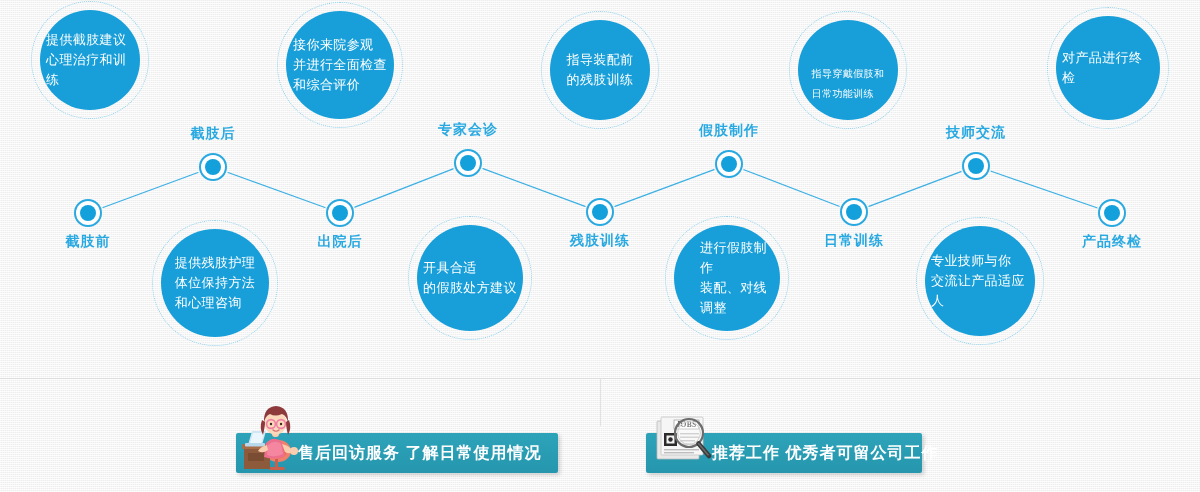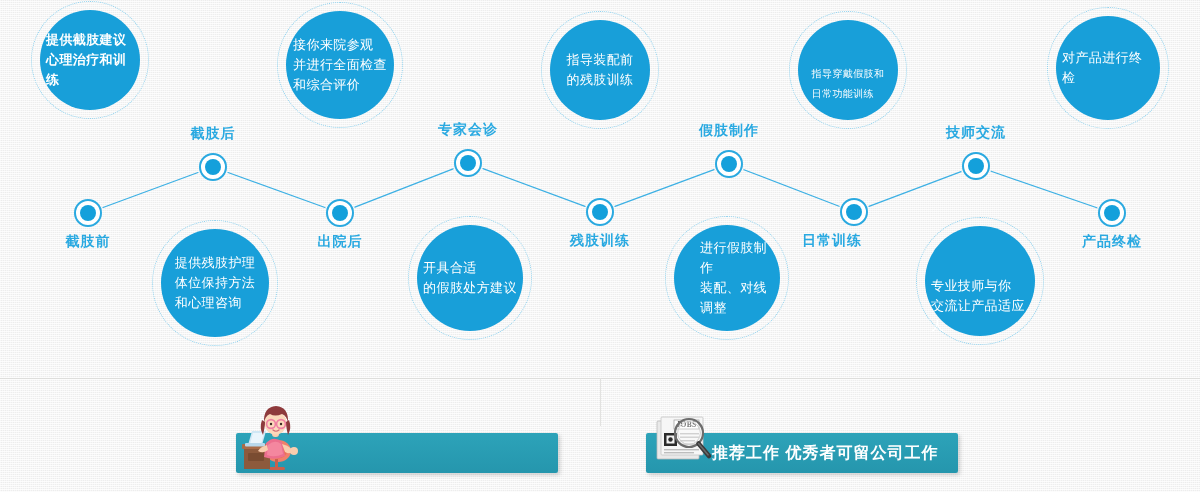--- a/index.html
+++ b/index.html
@@ -154,21 +154,21 @@
       <line x1="482.99986380770457" y1="168.56813126195092" x2="585.0001361922955" y2="206.43186873804908" stroke="#3cb0e4" stroke-width="1.2" stroke-linecap="round"></line>
       <line x1="614.995549616921" y1="206.4202606076573" x2="714.004450383079" y2="169.5797393923427" stroke="#3cb0e4" stroke-width="1.2" stroke-linecap="round"></line>
       <line x1="743.9366072653706" y1="169.7356571899023" x2="839.0633927346294" y2="206.2643428100977" stroke="#3cb0e4" stroke-width="1.2" stroke-linecap="round"></line>
       <line x1="868.9711565823006" y1="206.35513768208335" x2="961.0288434176994" y2="171.64486231791665" stroke="#3cb0e4" stroke-width="1.2" stroke-linecap="round"></line>
       <line x1="991.1224192307476" y1="171.2261301753319" x2="1096.8775807692523" y2="207.7738698246681" stroke="#3cb0e4" stroke-width="1.2" stroke-linecap="round"></line>
     </svg>
 
   <div id="bubble-layer">
       <div class="bubble-ring" style="left: 31px; top: 1px; width: 118px; height: 118px;"></div>
       <div class="bubble-fill" style="left: 40px; top: 10px; width: 100px; height: 100px; background: rgb(24, 159, 217);">
-        <div class="bubble-text" style="font-size: 13px; font-weight: bold;">提供截肢建议
+        <div class="bubble-text" style="font-size: 13px;">提供截肢建议
 心理治疗和训练</div>
       </div>
       <div class="bubble-ring" style="left: 277px; top: 2px; width: 126px; height: 126px;"></div>
       <div class="bubble-fill" style="left: 286px; top: 11px; width: 108px; height: 108px; background: rgb(24, 159, 217);">
         <div class="bubble-text" style="font-size: 13px;">接你来院参观
 并进行全面检查
 和综合评价</div>
       </div>
       <div class="bubble-ring" style="left: 541px; top: 11px; width: 118px; height: 118px;"></div>
       <div class="bubble-fill" style="left: 550px; top: 20px; width: 100px; height: 100px; background: rgb(24, 159, 217);">
@@ -194,41 +194,41 @@
       <div class="bubble-fill" style="left: 417px; top: 225px; width: 106px; height: 106px; background: rgb(24, 159, 217);">
         <div class="bubble-text" style="font-size: 13px;">开具合适
 的假肢处方建议</div>
       </div>
       <div class="bubble-ring" style="left: 665px; top: 216px; width: 124px; height: 124px;"></div>
       <div class="bubble-fill" style="left: 674px; top: 225px; width: 106px; height: 106px; background: rgb(24, 159, 217);">
         <div class="bubble-text" style="font-size: 13px; margin-left: 20px;">进行假肢制作
 装配、对线调整</div>
       </div>
       <div class="bubble-ring" style="left: 916px; top: 217px; width: 128px; height: 128px;"></div>
-      <div class="bubble-fill" style="left: 925px; top: 226px; width: 110px; height: 110px; background: rgb(24, 159, 217); align-items: flex-end;">
+      <div class="bubble-fill" style="left: 925px; top: 226px; width: 110px; height: 110px; background: rgb(24, 159, 217);">
         <div class="bubble-text" style="font-size: 13px;">专业技师与你
 交流让产品适应人</div>
       </div>
     </div>
 
   <div id="node-layer">
       <div class="node" style="left: 88px; top: 213px;"></div>
       <div class="node-label" style="left: 88px; top: 233px; color: rgb(41, 169, 225);">截肢前</div>
       <div class="node" style="left: 213px; top: 167px;"></div>
       <div class="node-label" style="left: 213px; top: 125px; color: rgb(41, 169, 225);">截肢后</div>
       <div class="node" style="left: 340px; top: 213px;"></div>
       <div class="node-label" style="left: 340px; top: 233px; color: rgb(41, 169, 225);">出院后</div>
       <div class="node" style="left: 468px; top: 163px;"></div>
       <div class="node-label" style="left: 468px; top: 121px; color: rgb(41, 169, 225); font-family: Liberation Mono, monospace;">专家会诊</div>
       <div class="node" style="left: 600px; top: 212px;"></div>
       <div class="node-label" style="left: 600px; top: 232px; color: rgb(41, 169, 225);">残肢训练</div>
       <div class="node" style="left: 729px; top: 164px;"></div>
       <div class="node-label" style="left: 729px; top: 122px; color: rgb(41, 169, 225); text-align: center;">假肢制作</div>
       <div class="node" style="left: 854px; top: 212px;"></div>
-      <div class="node-label" style="left: 832px; top: 232px; color: rgb(41, 169, 225);">日常训练</div>
+      <div class="node-label" style="left: 854px; top: 232px; color: rgb(41, 169, 225);">日常训练</div>
       <div class="node" style="left: 976px; top: 166px;"></div>
       <div class="node-label" style="left: 976px; top: 124px; color: rgb(41, 169, 225);">技师交流</div>
       <div class="node" style="left: 1112px; top: 213px;"></div>
       <div class="node-label" style="left: 1112px; top: 233px; color: rgb(41, 169, 225);">产品终检</div>
     </div>
 
   <div class="h-divider" id="h-divider" style="top: 378px;"></div>
   <div class="v-divider" id="v-divider" style="left: 600px; top: 378px; height: 48px;"></div>
 
   <div class="banner" id="banner-0" style="left: 236px; top: 433px; width: 322px;">
@@ -267,23 +267,24 @@
 
         <circle cx="29" cy="23" r="4.4" fill="none" stroke="#ef7fa3" stroke-width="1.6"></circle>
         <circle cx="39" cy="23" r="4.4" fill="none" stroke="#ef7fa3" stroke-width="1.6"></circle>
         <line x1="33.4" y1="23" x2="34.6" y2="23" stroke="#ef7fa3" stroke-width="1.6"></line>
 
         <circle cx="29" cy="23" r="1.2" fill="#3b2a24"></circle>
         <circle cx="39" cy="23" r="1.2" fill="#3b2a24"></circle>
         <path d="M31,29 q3,2.5 6,0" fill="none" stroke="#d06a74" stroke-width="1.2" stroke-linecap="round"></path>
       </svg>
     </span>
+    <span class="banner-text" id="banner-text-0" style="margin-left: 62px;">售后回访服务  了解日常使用情况</span>
   </div>
 
-  <div class="banner" id="banner-1" style="left: 646px; top: 433px; width: 312px;">
+  <div class="banner" id="banner-1" style="left: 646px; top: 433px; width: 276px;">
     <span class="illus-jobs">
       <svg viewBox="0 0 62 60" width="62" height="60">
 
         <rect x="3" y="10" width="42" height="38" rx="1" fill="#e9e9e9" stroke="#b9b9b9" stroke-width="0.8"></rect>
         <rect x="7" y="6" width="42" height="38" rx="1" fill="#f6f6f6" stroke="#c4c4c4" stroke-width="0.8"></rect>
 
         <rect x="20" y="9" width="25" height="9" fill="#ffffff" stroke="#9b9b9b" stroke-width="0.7"></rect>
         <text x="32.5" y="16.3" font-family="'Liberation Serif', serif" font-size="7.5" font-weight="bold" fill="#3c3c3c" text-anchor="middle" letter-spacing="0.3">JOBS</text>
 
         <rect x="10" y="22" width="13" height="13" fill="#2b2b2b"></rect>

